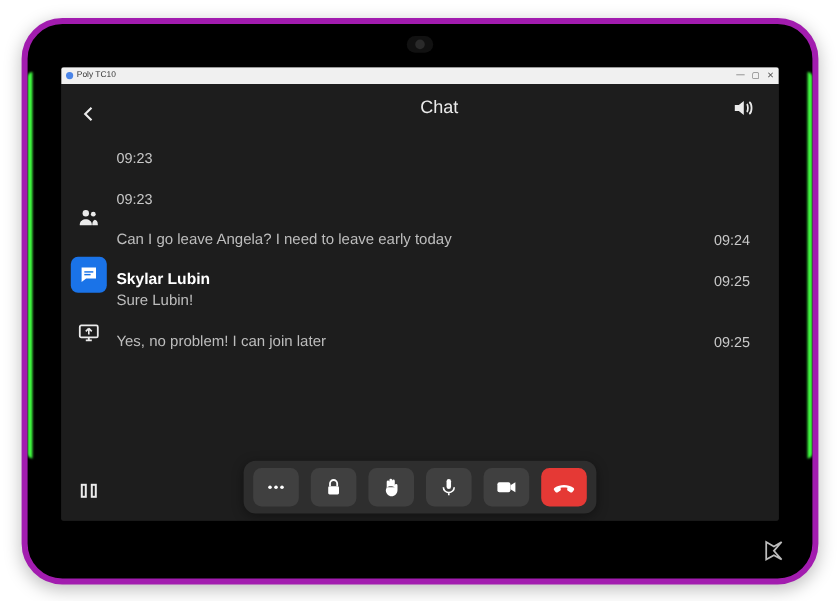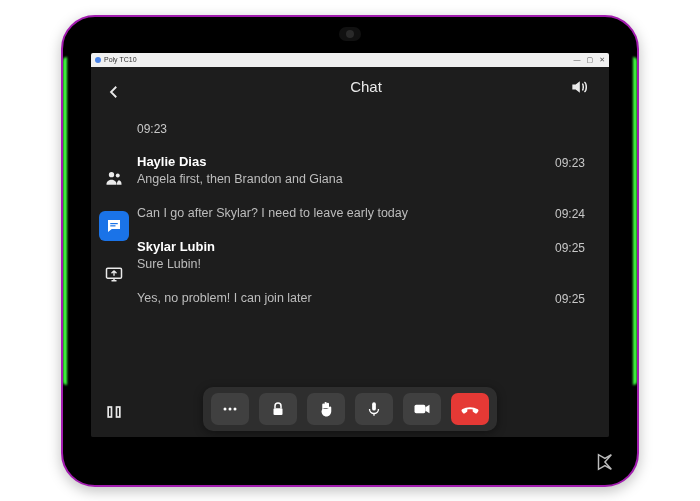--- a/index.html
+++ b/index.html
@@ -4,24 +4,24 @@
 <style>
   * { box-sizing: border-box; margin: 0; padding: 0; }
   body {
     width: 700px; height: 501px;
     background: #fff;
     font-family: -apple-system, Helvetica, Arial, sans-serif;
     display: flex; align-items: center; justify-content: center;
     overflow: hidden;
   }
   .device {
-    width: 578px; height: 472px;
+    width: 664px; height: 472px;
     background: #000;
     border-radius: 34px;
-    border: 2px solid #a21caf;
+    border: 5px solid #a21caf;
     position: relative;
     box-shadow: 0 4px 14px rgba(0,0,0,0.25);
     overflow: hidden;
   }
   .camera {
     position: absolute; top: 10px; left: 50%; transform: translateX(-50%);
     width: 22px; height: 14px; background: #111; border-radius: 10px;
     display:flex;align-items:center;justify-content:center;
   }
   .camera::after { content:""; width:8px;height:8px;border-radius:50%;background:#2a2a2a; }
@@ -163,29 +163,25 @@
                 <path d="M16 8c1.5 1 1.5 7 0 8M18.5 6c3 2 3 10 0 12" fill="none" stroke="currentColor" stroke-width="1.8"></path>
               </svg>
           </div>
         </div>
 
         <div class="messages" id="messages">
             <div class="msg">
               <div class="time">09:23</div>
             </div>
             <div class="msg">
+              <div class="time">09:23</div>
+            </div>
+            <div class="msg">
               <div class="col">
-                <div class="name">Haylie Dias</div>
-                <div class="text">Angela first, then Brandon and Giana</div>
-              </div>
-              <div class="time">09:23</div>
-            </div>
-            <div class="msg">
-              <div class="col">
-                <div class="text">Can I go after Skylar? I need to leave early today</div>
+                <div class="text">Can I go leave Angela? I need to leave early today</div>
               </div>
               <div class="time">09:24</div>
             </div>
             <div class="msg">
               <div class="col">
                 <div class="name">Skylar Lubin</div>
                 <div class="text">Sure Lubin!</div>
               </div>
               <div class="time">09:25</div>
             </div>

